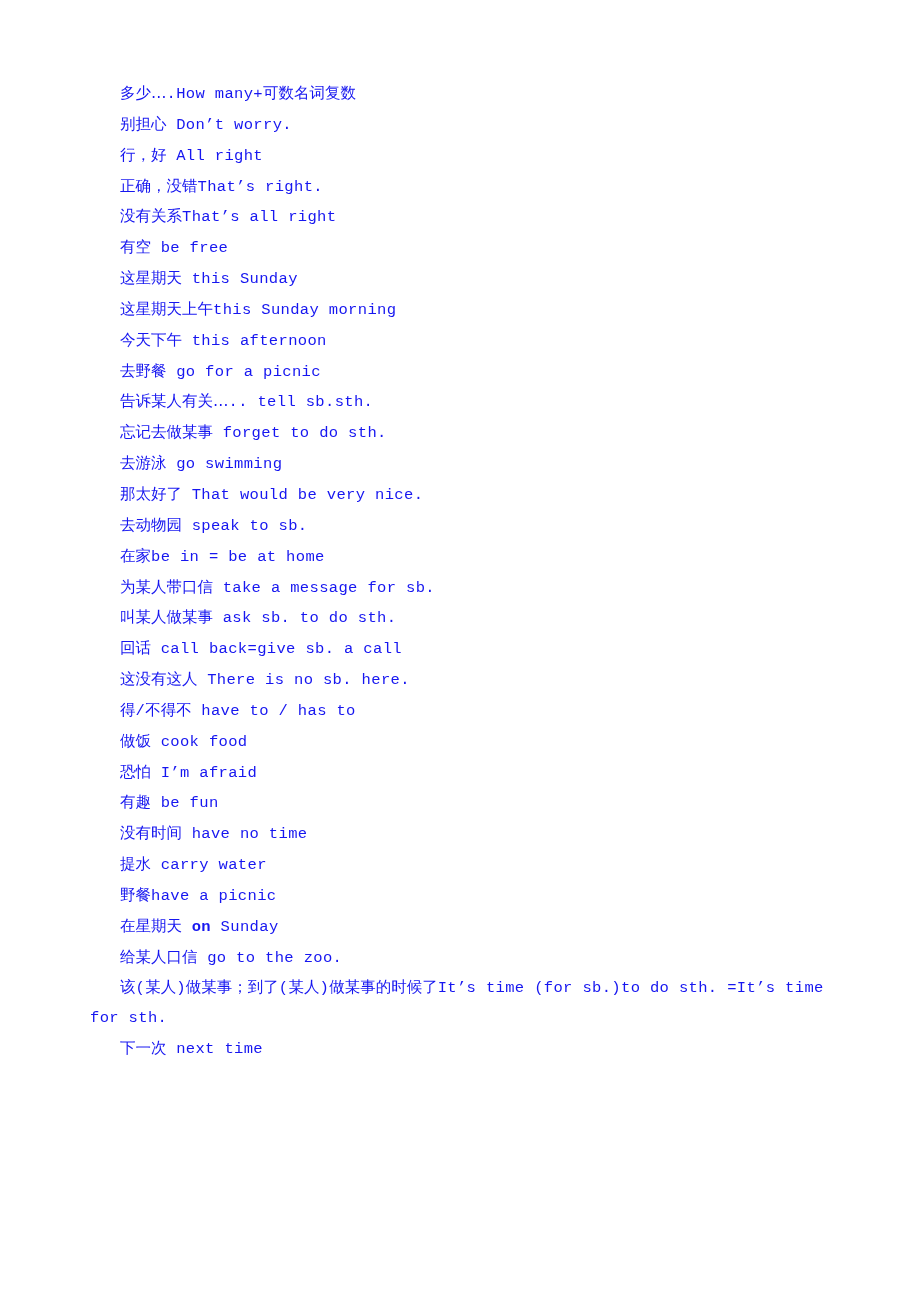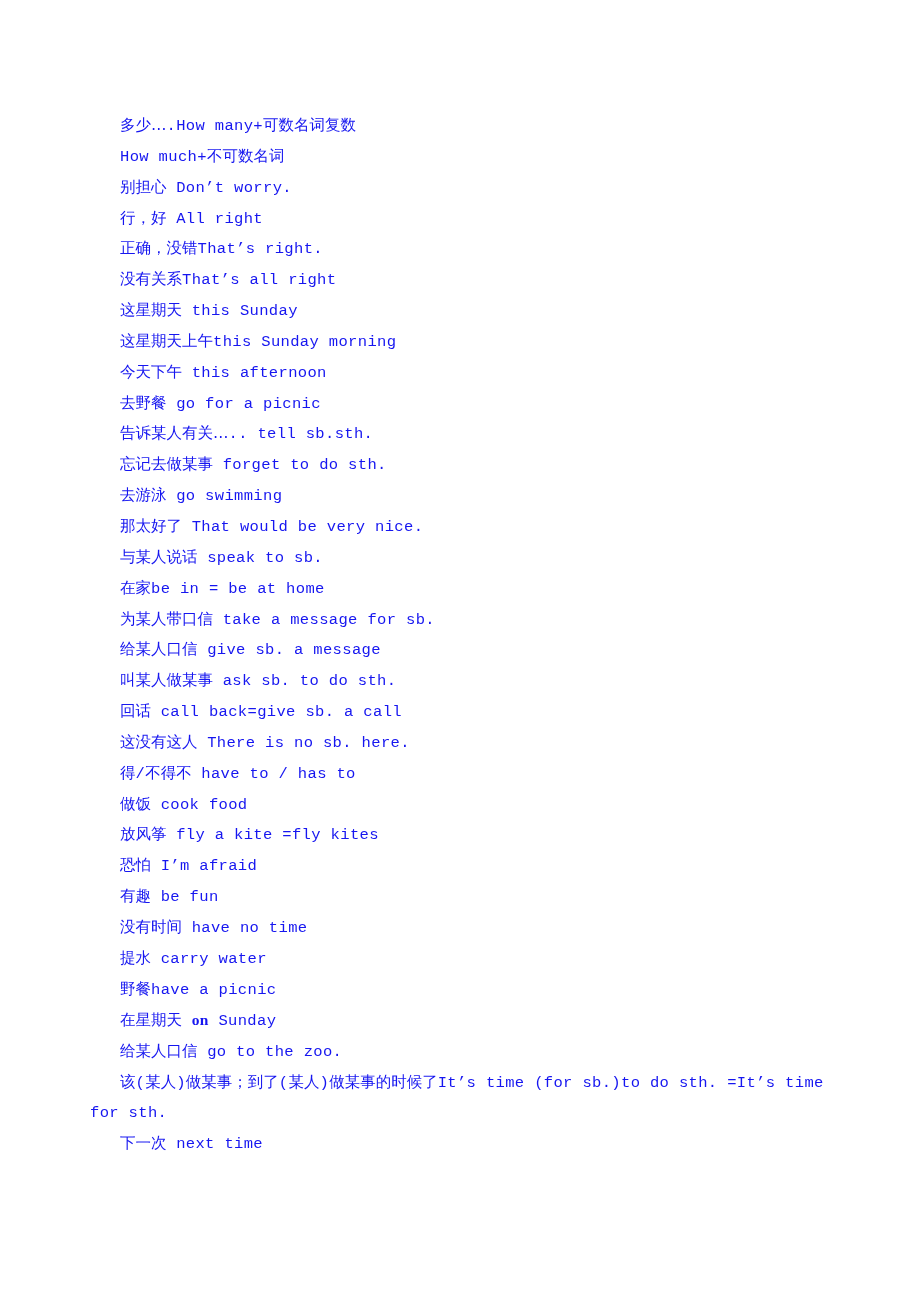--- a/index.html
+++ b/index.html
@@ -25,69 +25,65 @@
   #phrase-list {
     position: absolute;
     left: 90px;
     top: 79px;
     width: 760px;
     color: #1616f0;
     font-size: 15.5px;
     line-height: 29.85px;
     letter-spacing: 0.35px;
     white-space: normal;
-    margin-top: 32px;
   }
   .phrase-line {
     text-indent: 30px;
     margin: 0;
     padding: 0;
     color: #1616f0;
     font-size: 15.5px;
     line-height: 29.85px;
     word-break: break-word;
   }
   .bold-seg {
     font-weight: bold;
-    font-family: Liberation Serif, serif;
   }
   .cjk {
     font-family: "DejaVu Sans", "Liberation Sans", sans-serif;
     letter-spacing: 0;
   }
 </style>
 </head>
 <body>
 
 <div id="doc-page">
   <div id="phrase-list" style="color: rgb(22, 22, 240);">
       <p class="phrase-line"><span class="cjk">多少…</span><span>.How many+</span><span class="cjk">可数名词复数</span></p>
-      <p class="phrase-line"><span>How much+</span><span class="cjk">不可数名词</span></p>
       <p class="phrase-line"><span class="cjk">别担心</span><span> Don’t worry.</span></p>
       <p class="phrase-line"><span class="cjk">行，好</span><span>  All right</span></p>
       <p class="phrase-line"><span class="cjk">正确，没错</span><span>That’s right.</span></p>
       <p class="phrase-line"><span class="cjk">没有关系</span><span>That’s all right</span></p>
+      <p class="phrase-line"><span class="cjk">有空</span><span>  be free</span></p>
       <p class="phrase-line"><span class="cjk">这星期天</span><span>  this Sunday</span></p>
       <p class="phrase-line"><span class="cjk">这星期天上午</span><span>this Sunday morning</span></p>
       <p class="phrase-line"><span class="cjk">今天下午</span><span> this afternoon</span></p>
       <p class="phrase-line"><span class="cjk">去野餐</span><span>  go for a picnic</span></p>
       <p class="phrase-line"><span class="cjk">告诉某人有关…</span><span>.. tell sb.sth.</span></p>
       <p class="phrase-line"><span class="cjk">忘记去做某事</span><span> forget to do sth.</span></p>
       <p class="phrase-line"><span class="cjk">去游泳</span><span>  go swimming</span></p>
       <p class="phrase-line"><span class="cjk">那太好了</span><span>  That would be very nice.</span></p>
-      <p class="phrase-line"><span class="cjk">与某人说话</span><span>  speak to sb.</span></p>
+      <p class="phrase-line"><span class="cjk">去动物园</span><span>  speak to sb.</span></p>
       <p class="phrase-line"><span class="cjk">在家</span><span>be in = be at home</span></p>
       <p class="phrase-line"><span class="cjk">为某人带口信</span><span> take a message for sb.</span></p>
-      <p class="phrase-line"><span class="cjk">给某人口信</span><span>  give sb. a message</span></p>
       <p class="phrase-line"><span class="cjk">叫某人做某事</span><span> ask sb. to do sth.</span></p>
       <p class="phrase-line"><span class="cjk">回话</span><span> call back=give sb. a call</span></p>
       <p class="phrase-line"><span class="cjk">这没有这人</span><span> There is no sb. here.</span></p>
       <p class="phrase-line"><span class="cjk">得</span><span>/</span><span class="cjk">不得不</span><span> have to / has to</span></p>
       <p class="phrase-line"><span class="cjk">做饭</span><span> cook food</span></p>
-      <p class="phrase-line"><span class="cjk">放风筝</span><span>  fly a kite =fly kites</span></p>
       <p class="phrase-line"><span class="cjk">恐怕</span><span> I’m afraid</span></p>
       <p class="phrase-line"><span class="cjk">有趣</span><span> be fun</span></p>
       <p class="phrase-line"><span class="cjk">没有时间</span><span>  have no time</span></p>
       <p class="phrase-line"><span class="cjk">提水</span><span> carry water</span></p>
       <p class="phrase-line"><span class="cjk">野餐</span><span>have a picnic</span></p>
       <p class="phrase-line"><span class="cjk">在星期天</span><span> </span><span class="bold-seg">on</span><span> Sunday</span></p>
       <p class="phrase-line"><span class="cjk">给某人口信</span><span> go to the zoo.</span></p>
       <p class="phrase-line"><span class="cjk">该</span><span>(</span><span class="cjk">某人</span><span>)</span><span class="cjk">做某事；到了</span><span>(</span><span class="cjk">某人</span><span>)</span><span class="cjk">做某事的时候了</span><span>It’s time (for sb.)to do sth. =It’s time for sth.</span></p>
       <p class="phrase-line"><span class="cjk">下一次</span><span> next time</span></p>
     </div>

